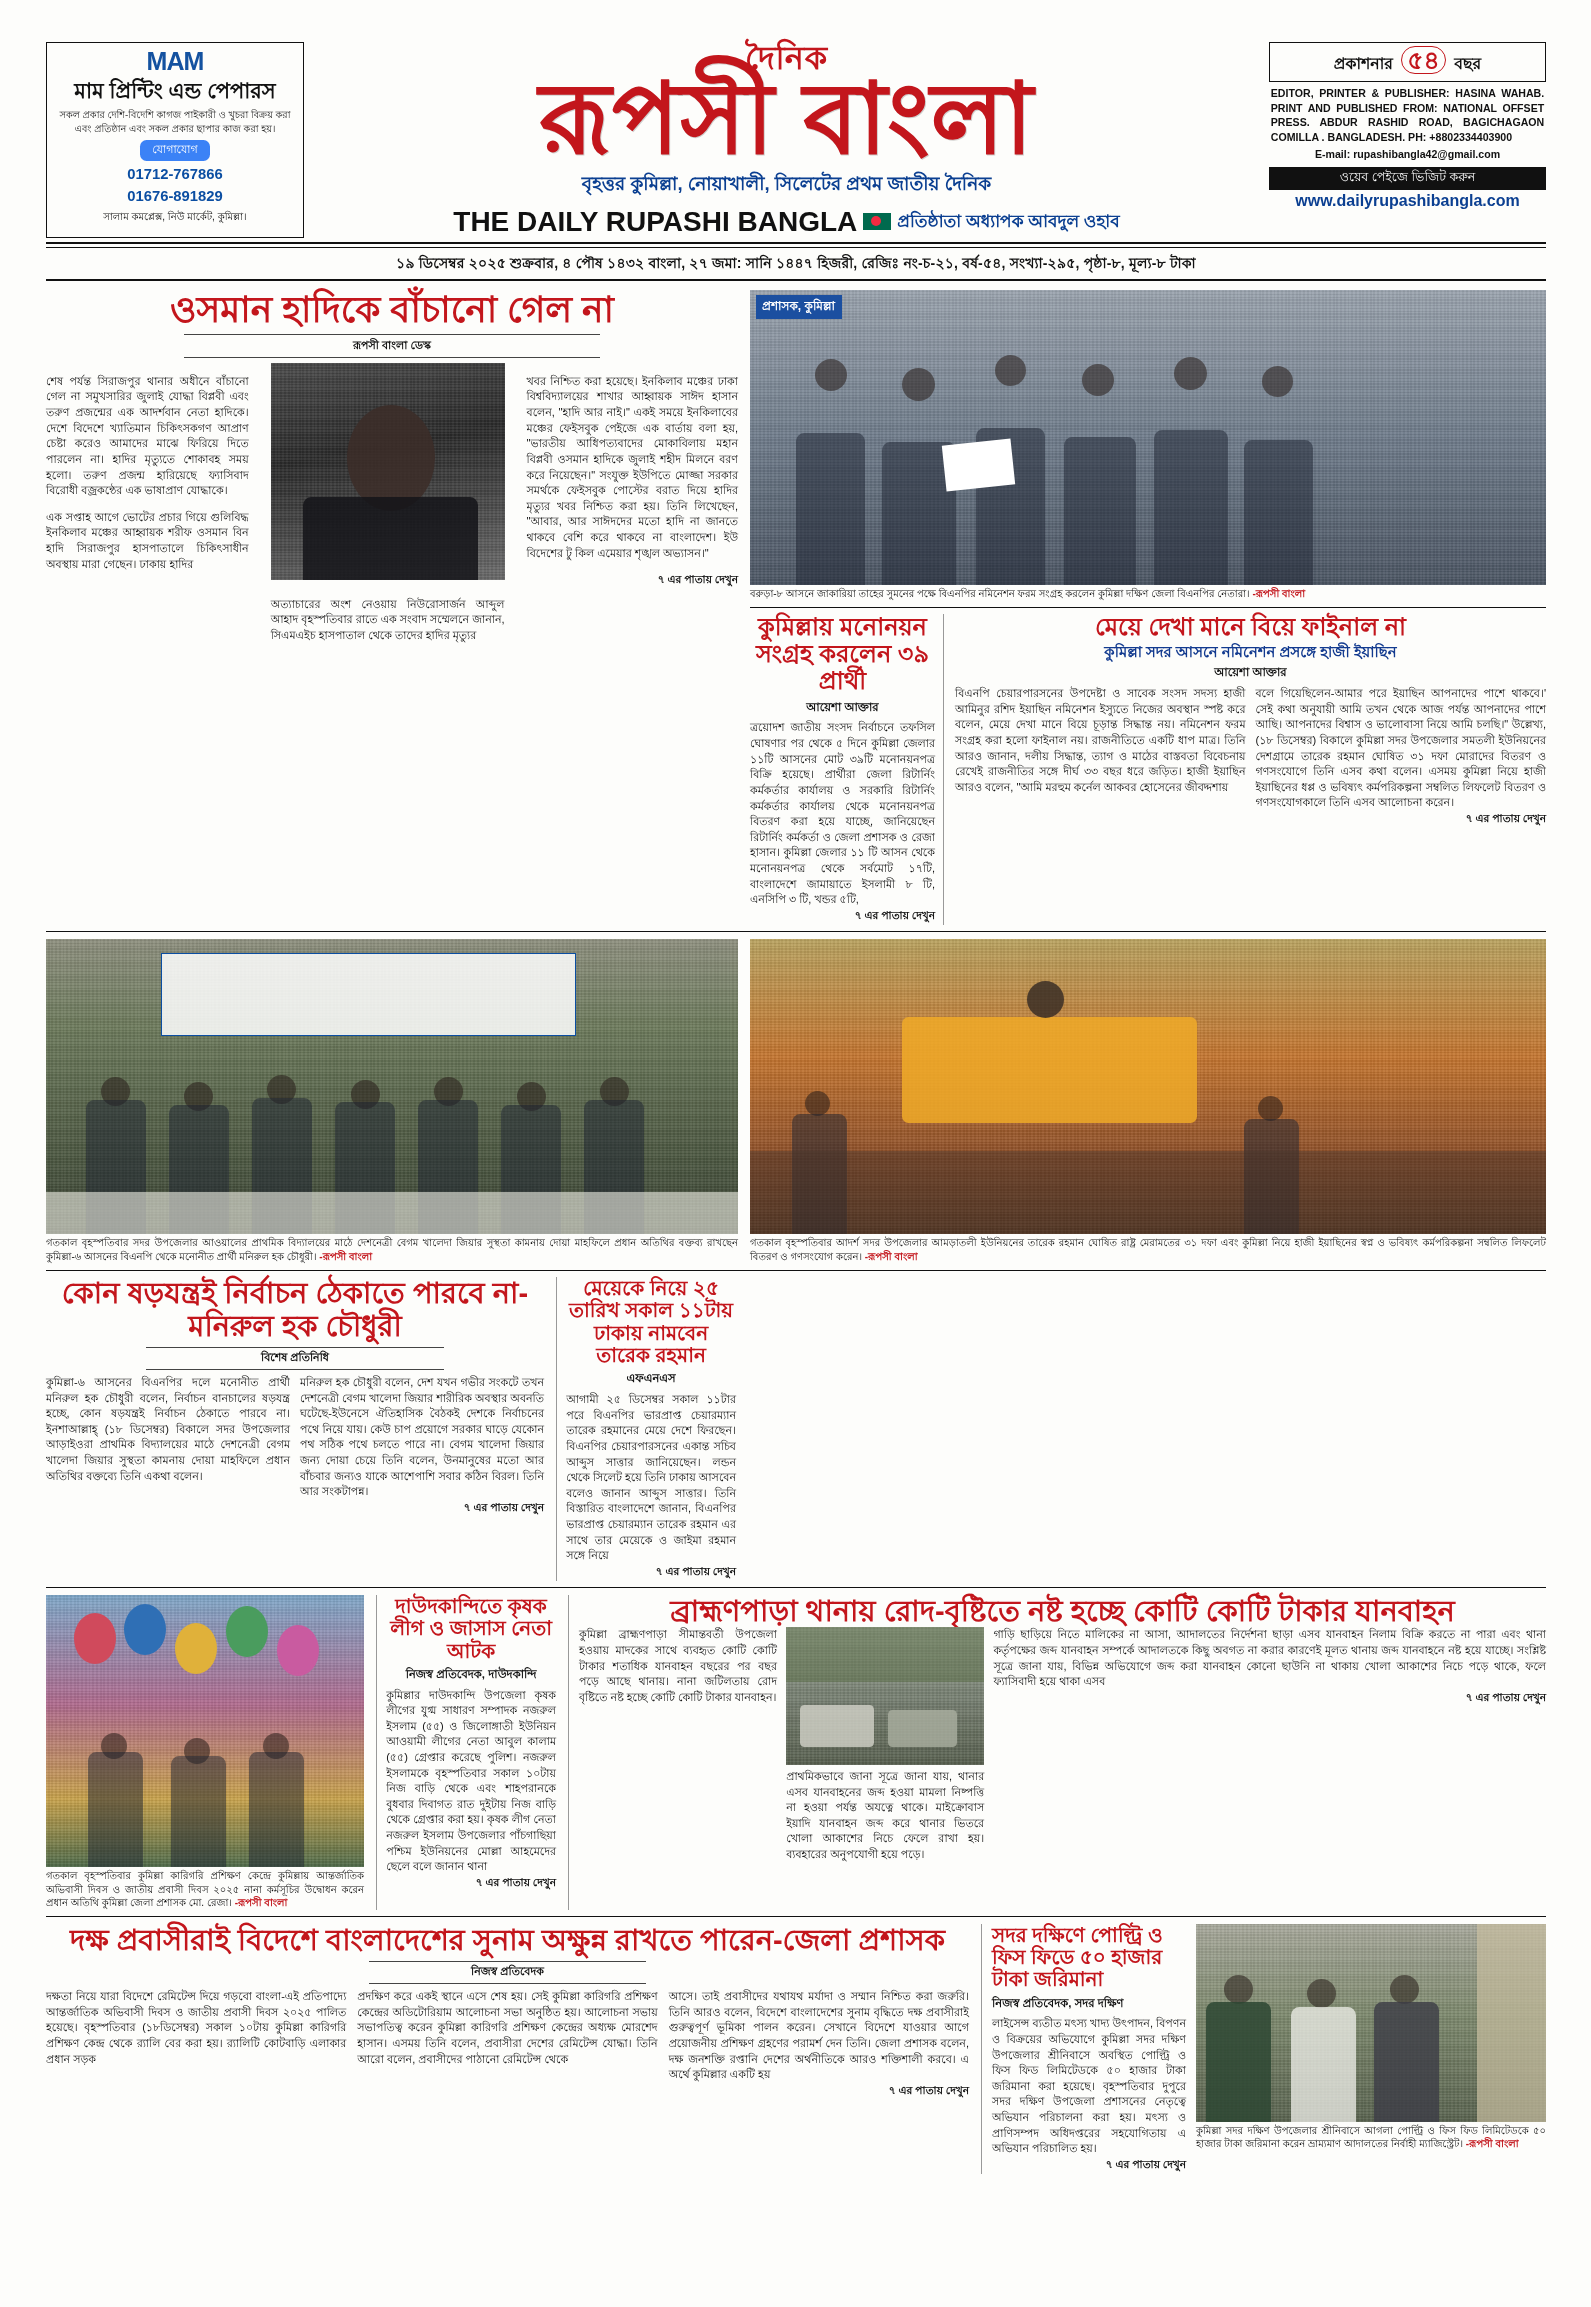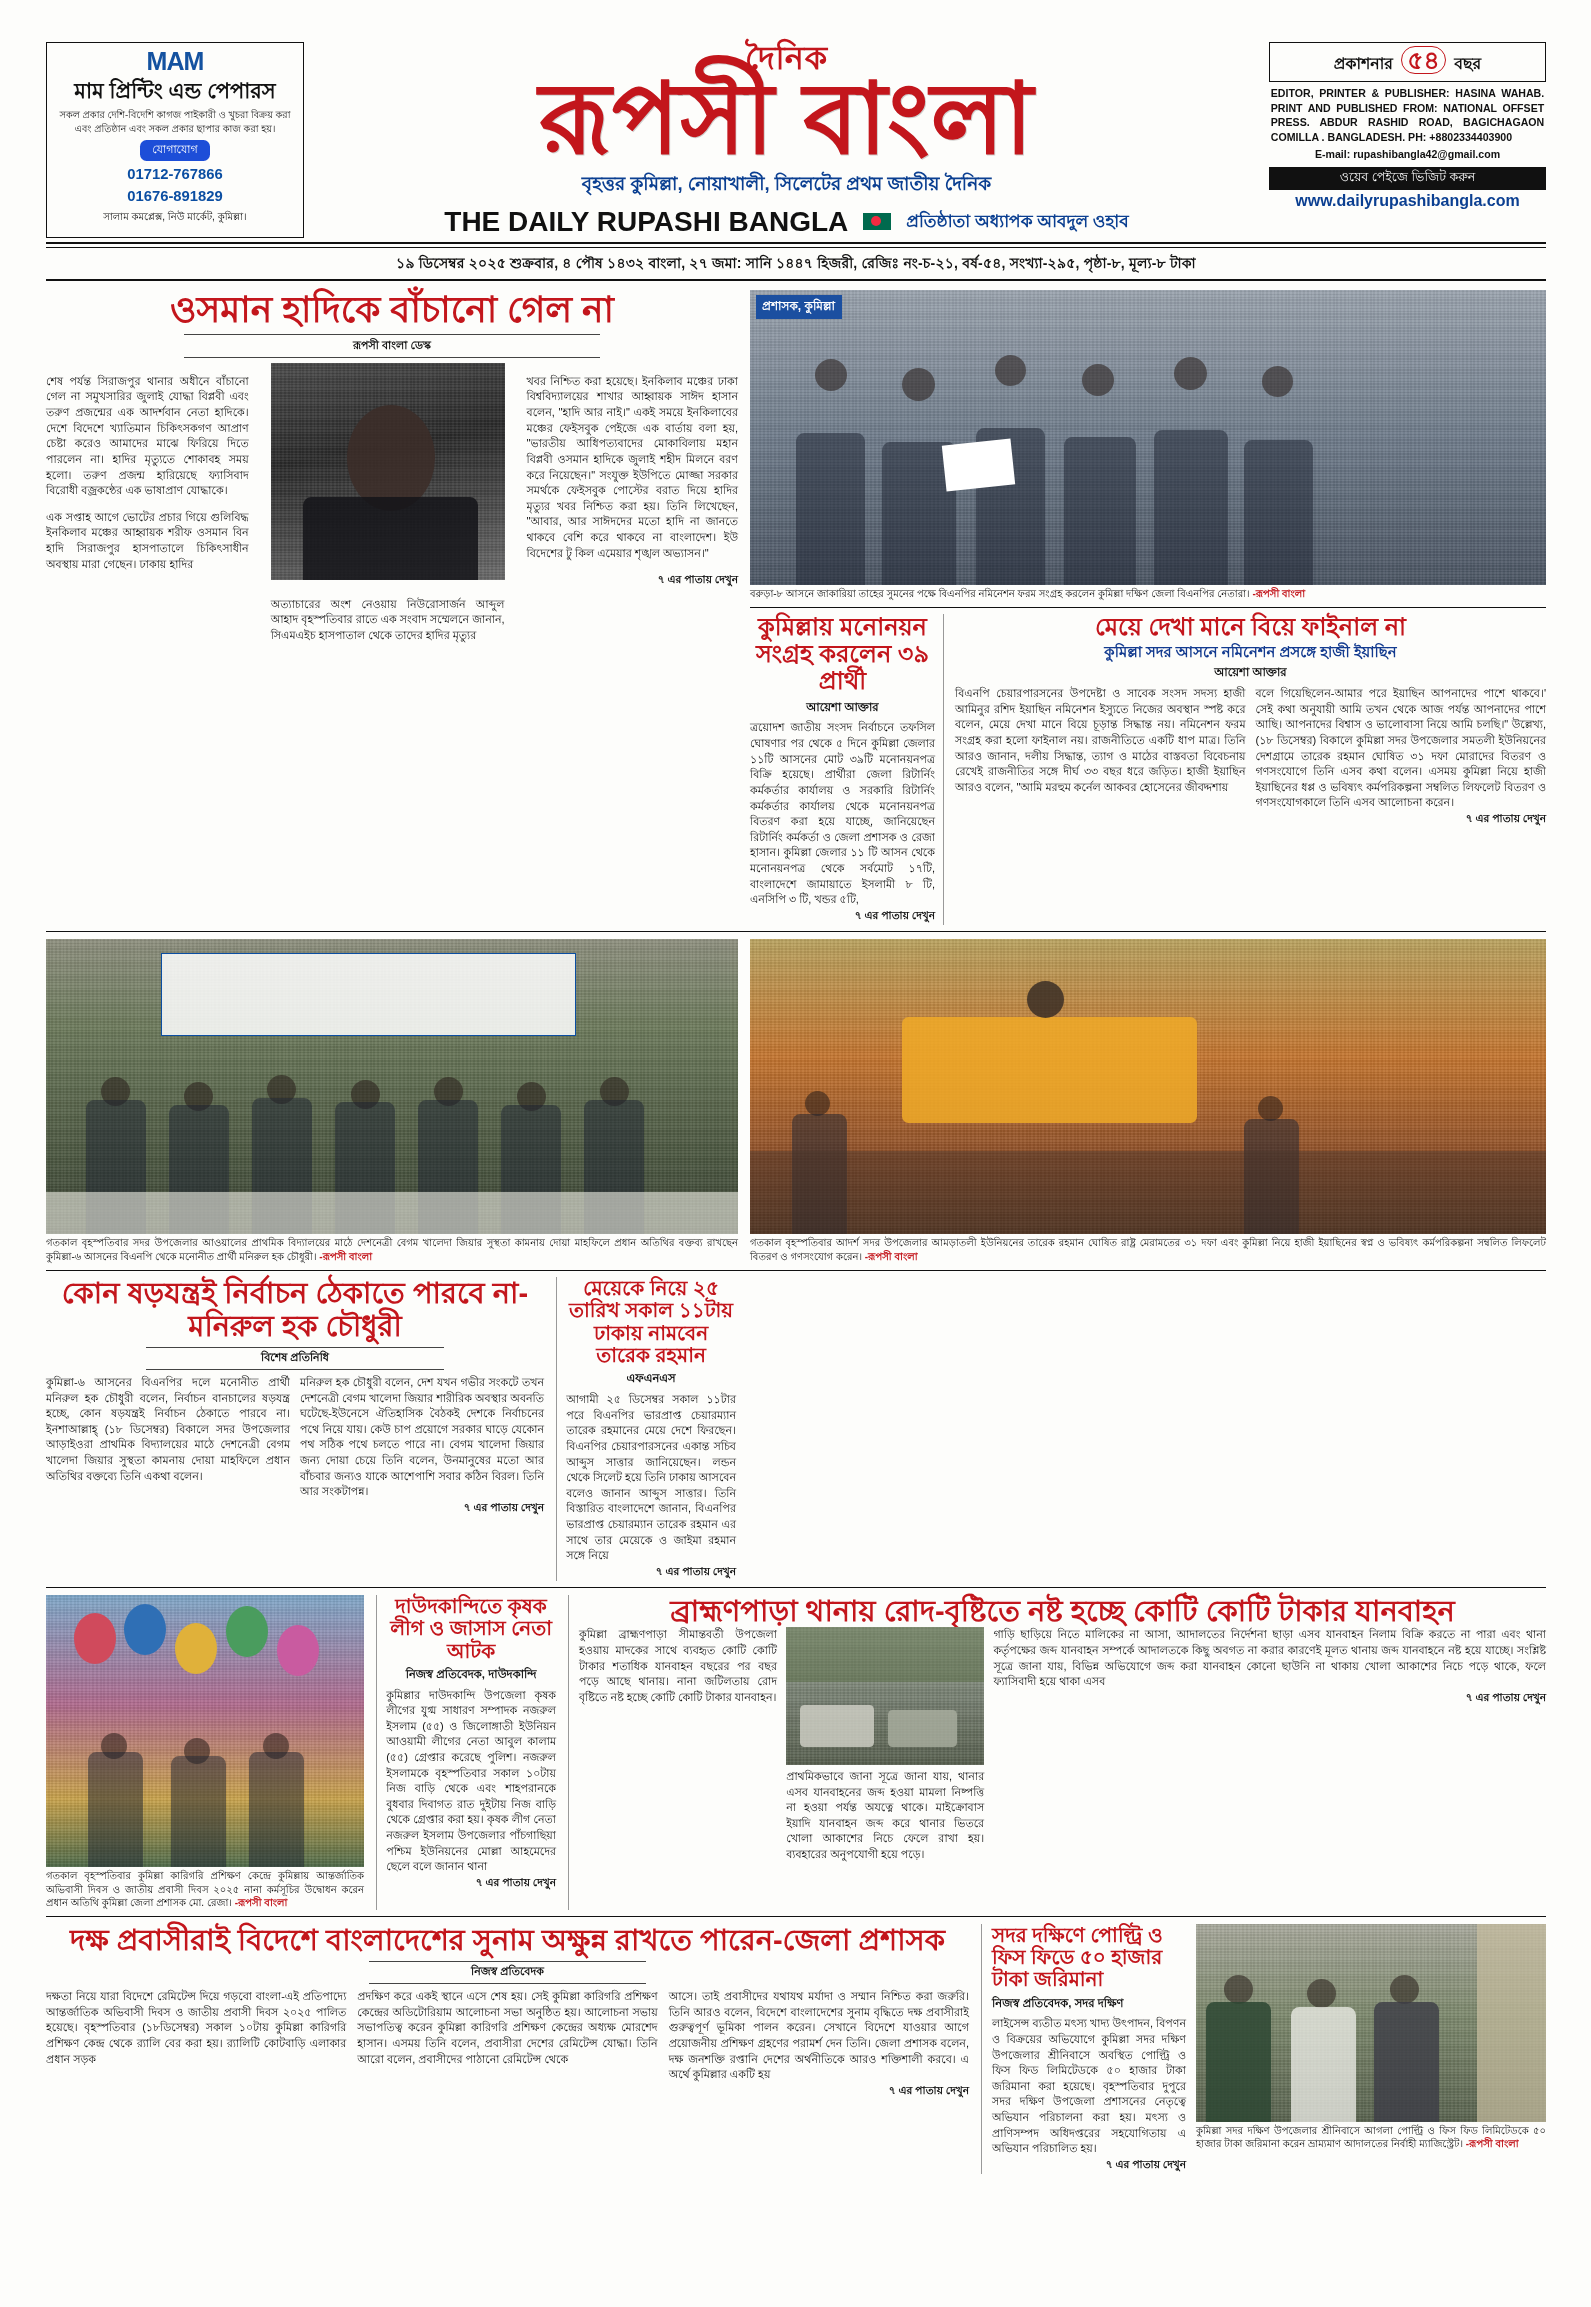--- a/index.html
+++ b/index.html
@@ -51,21 +51,21 @@
     margin-top: 2.8px;
     color: #111;
   }
   .mam-desc {
     font-size: 9.7px;
     line-height: 1.45;
     margin-top: 4.6px;
     color: #222;
   }
   .mam-contact-label {
-    background: #1d4ed8;
+    background: #3b82f6;
     color: #fff;
     font-size: 11px;
     padding: 1.4px 12px;
     border-radius: 6.5px;
     margin-top: 3.7px;
   }
   .mam-phone {
     color: #0b4ea2;
     font-size: 14.8px;
     font-weight: bold;
@@ -104,21 +104,21 @@
     text-align: center;
   }
   .mast-sub {
     font-size: 18.5px;
     color: #0b3f91;
     margin-top: 3.7px;
     font-weight: bold;
   }
   .mast-en-row {
     display:flex; align-items:center; justify-content:center;
-    gap: 15px;
+    gap: 6px;
     margin-top: 4.6px;
   }
   .mast-en {
     font-size: 28px;
     font-weight: bold;
     color: #111;
     letter-spacing: 0px;
   }
   .bd-flag {
     width: 28px; height: 16.6px;

